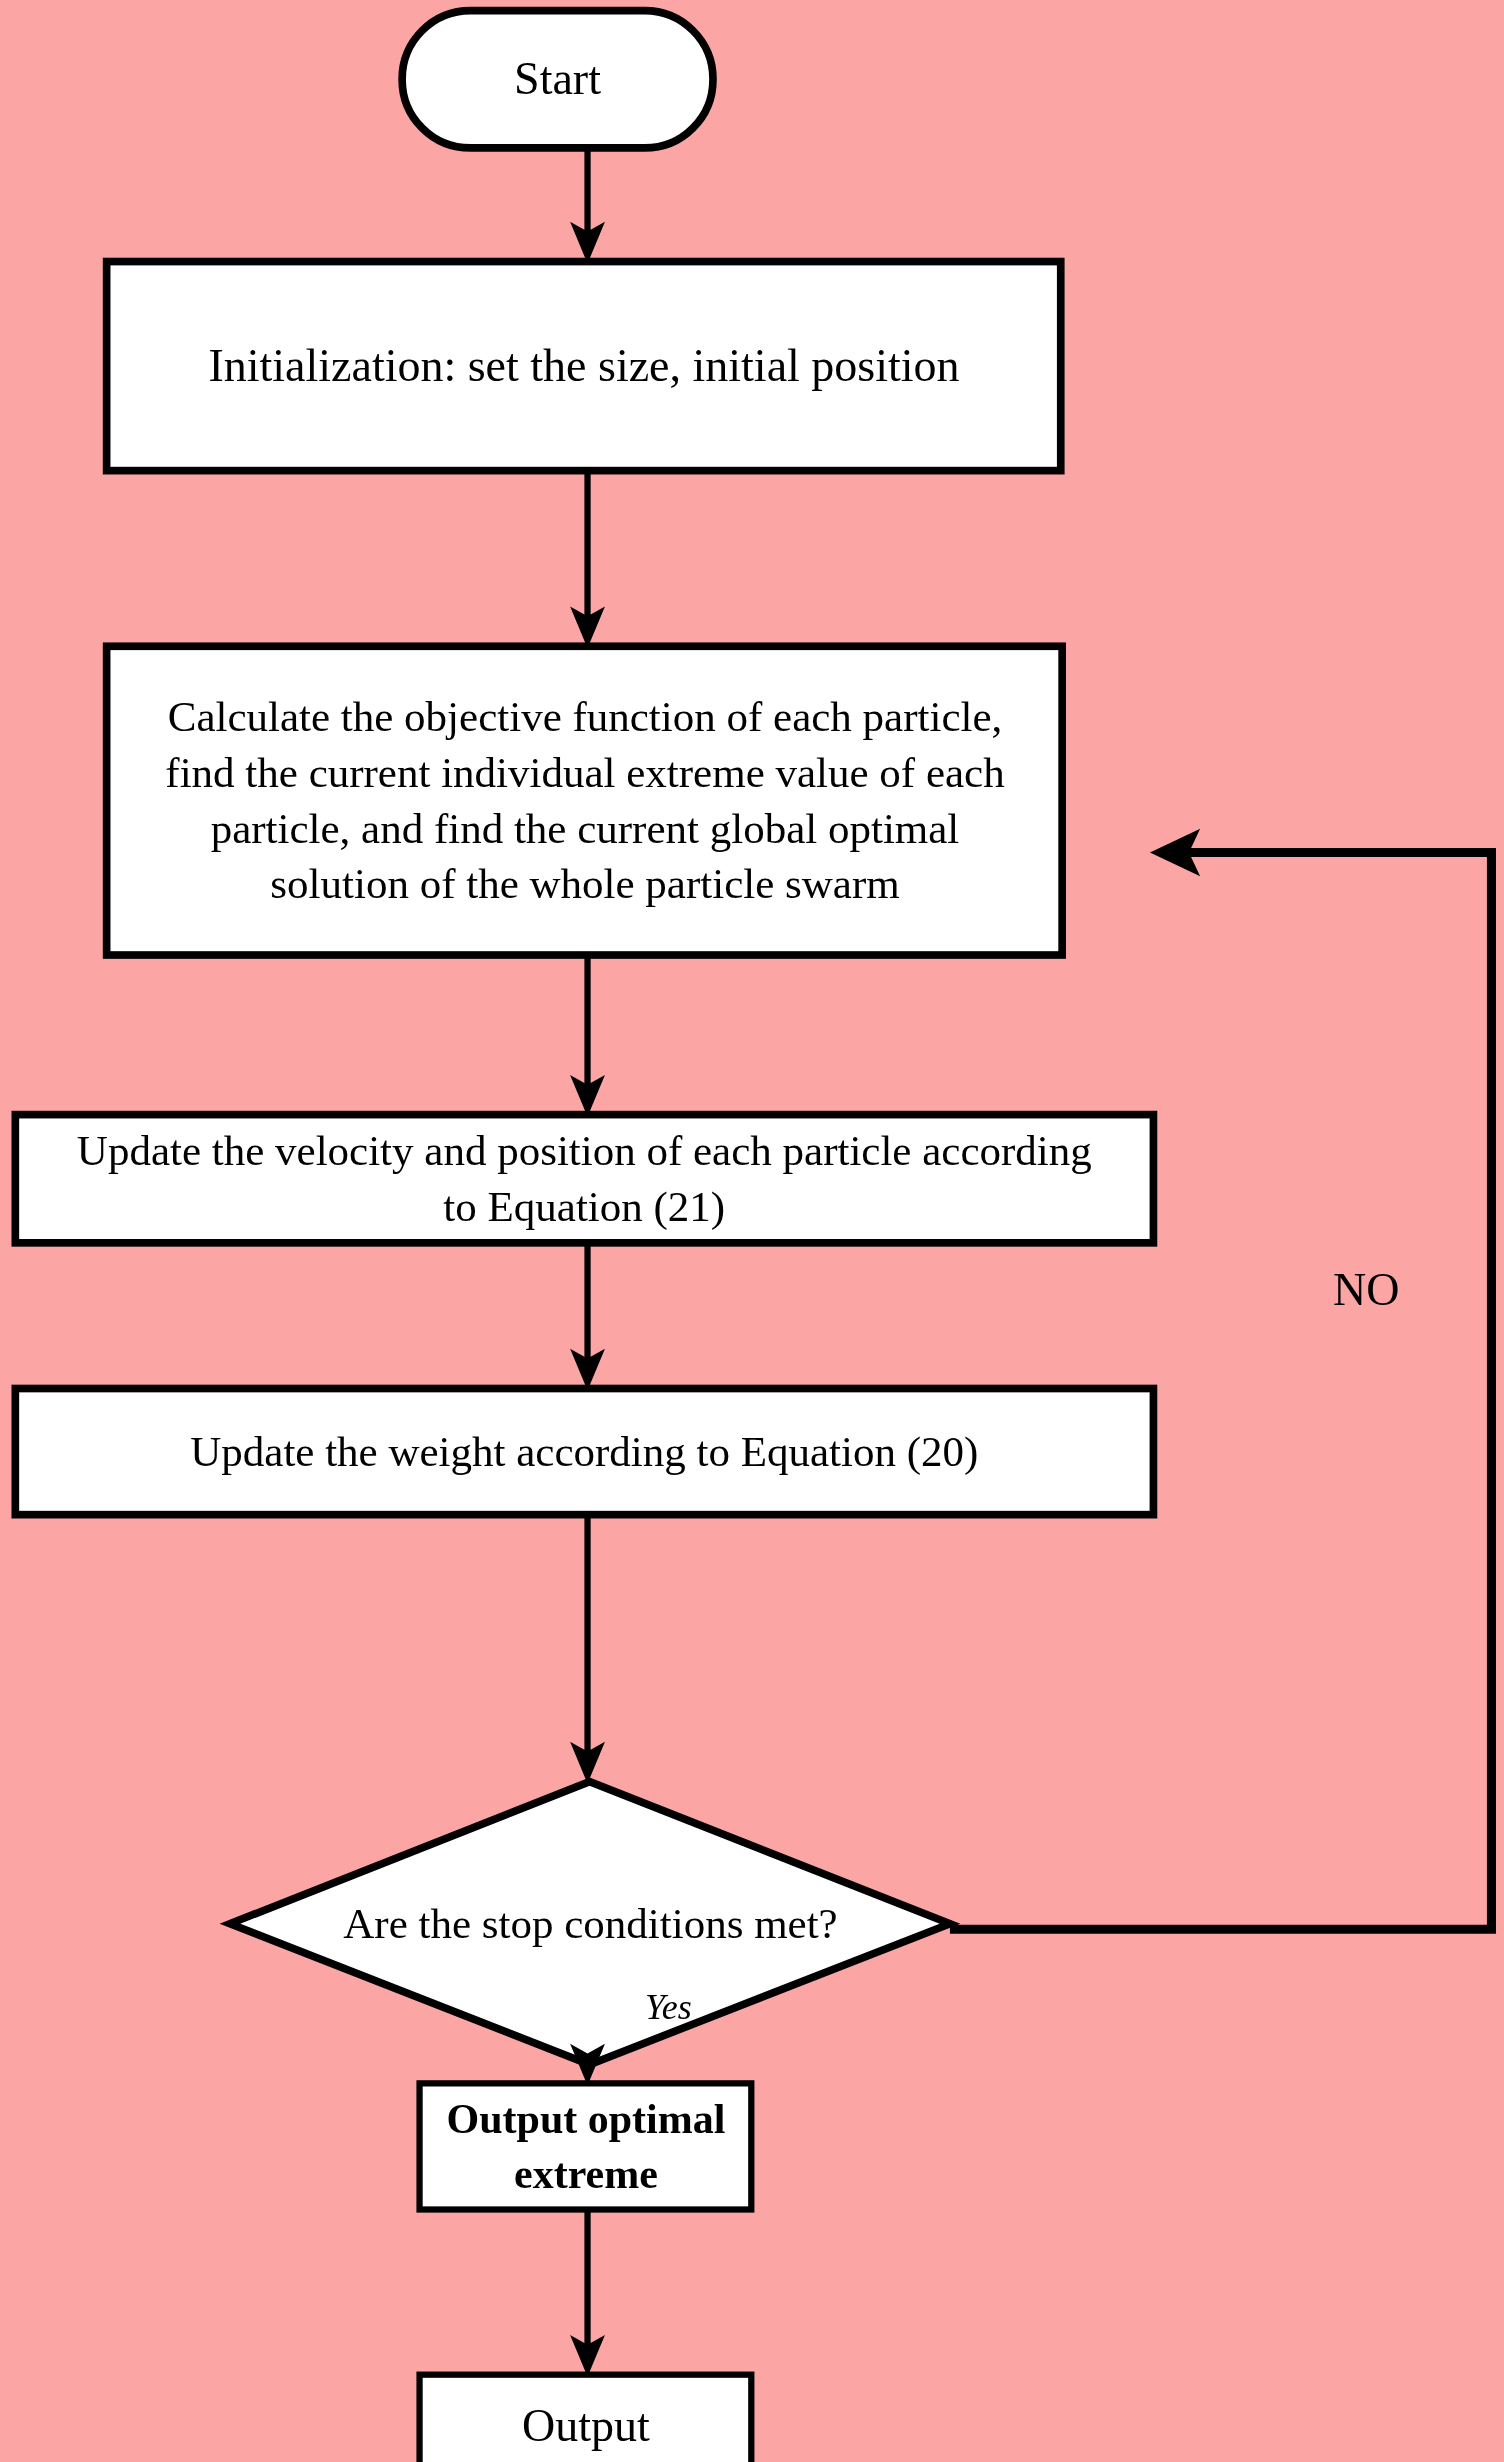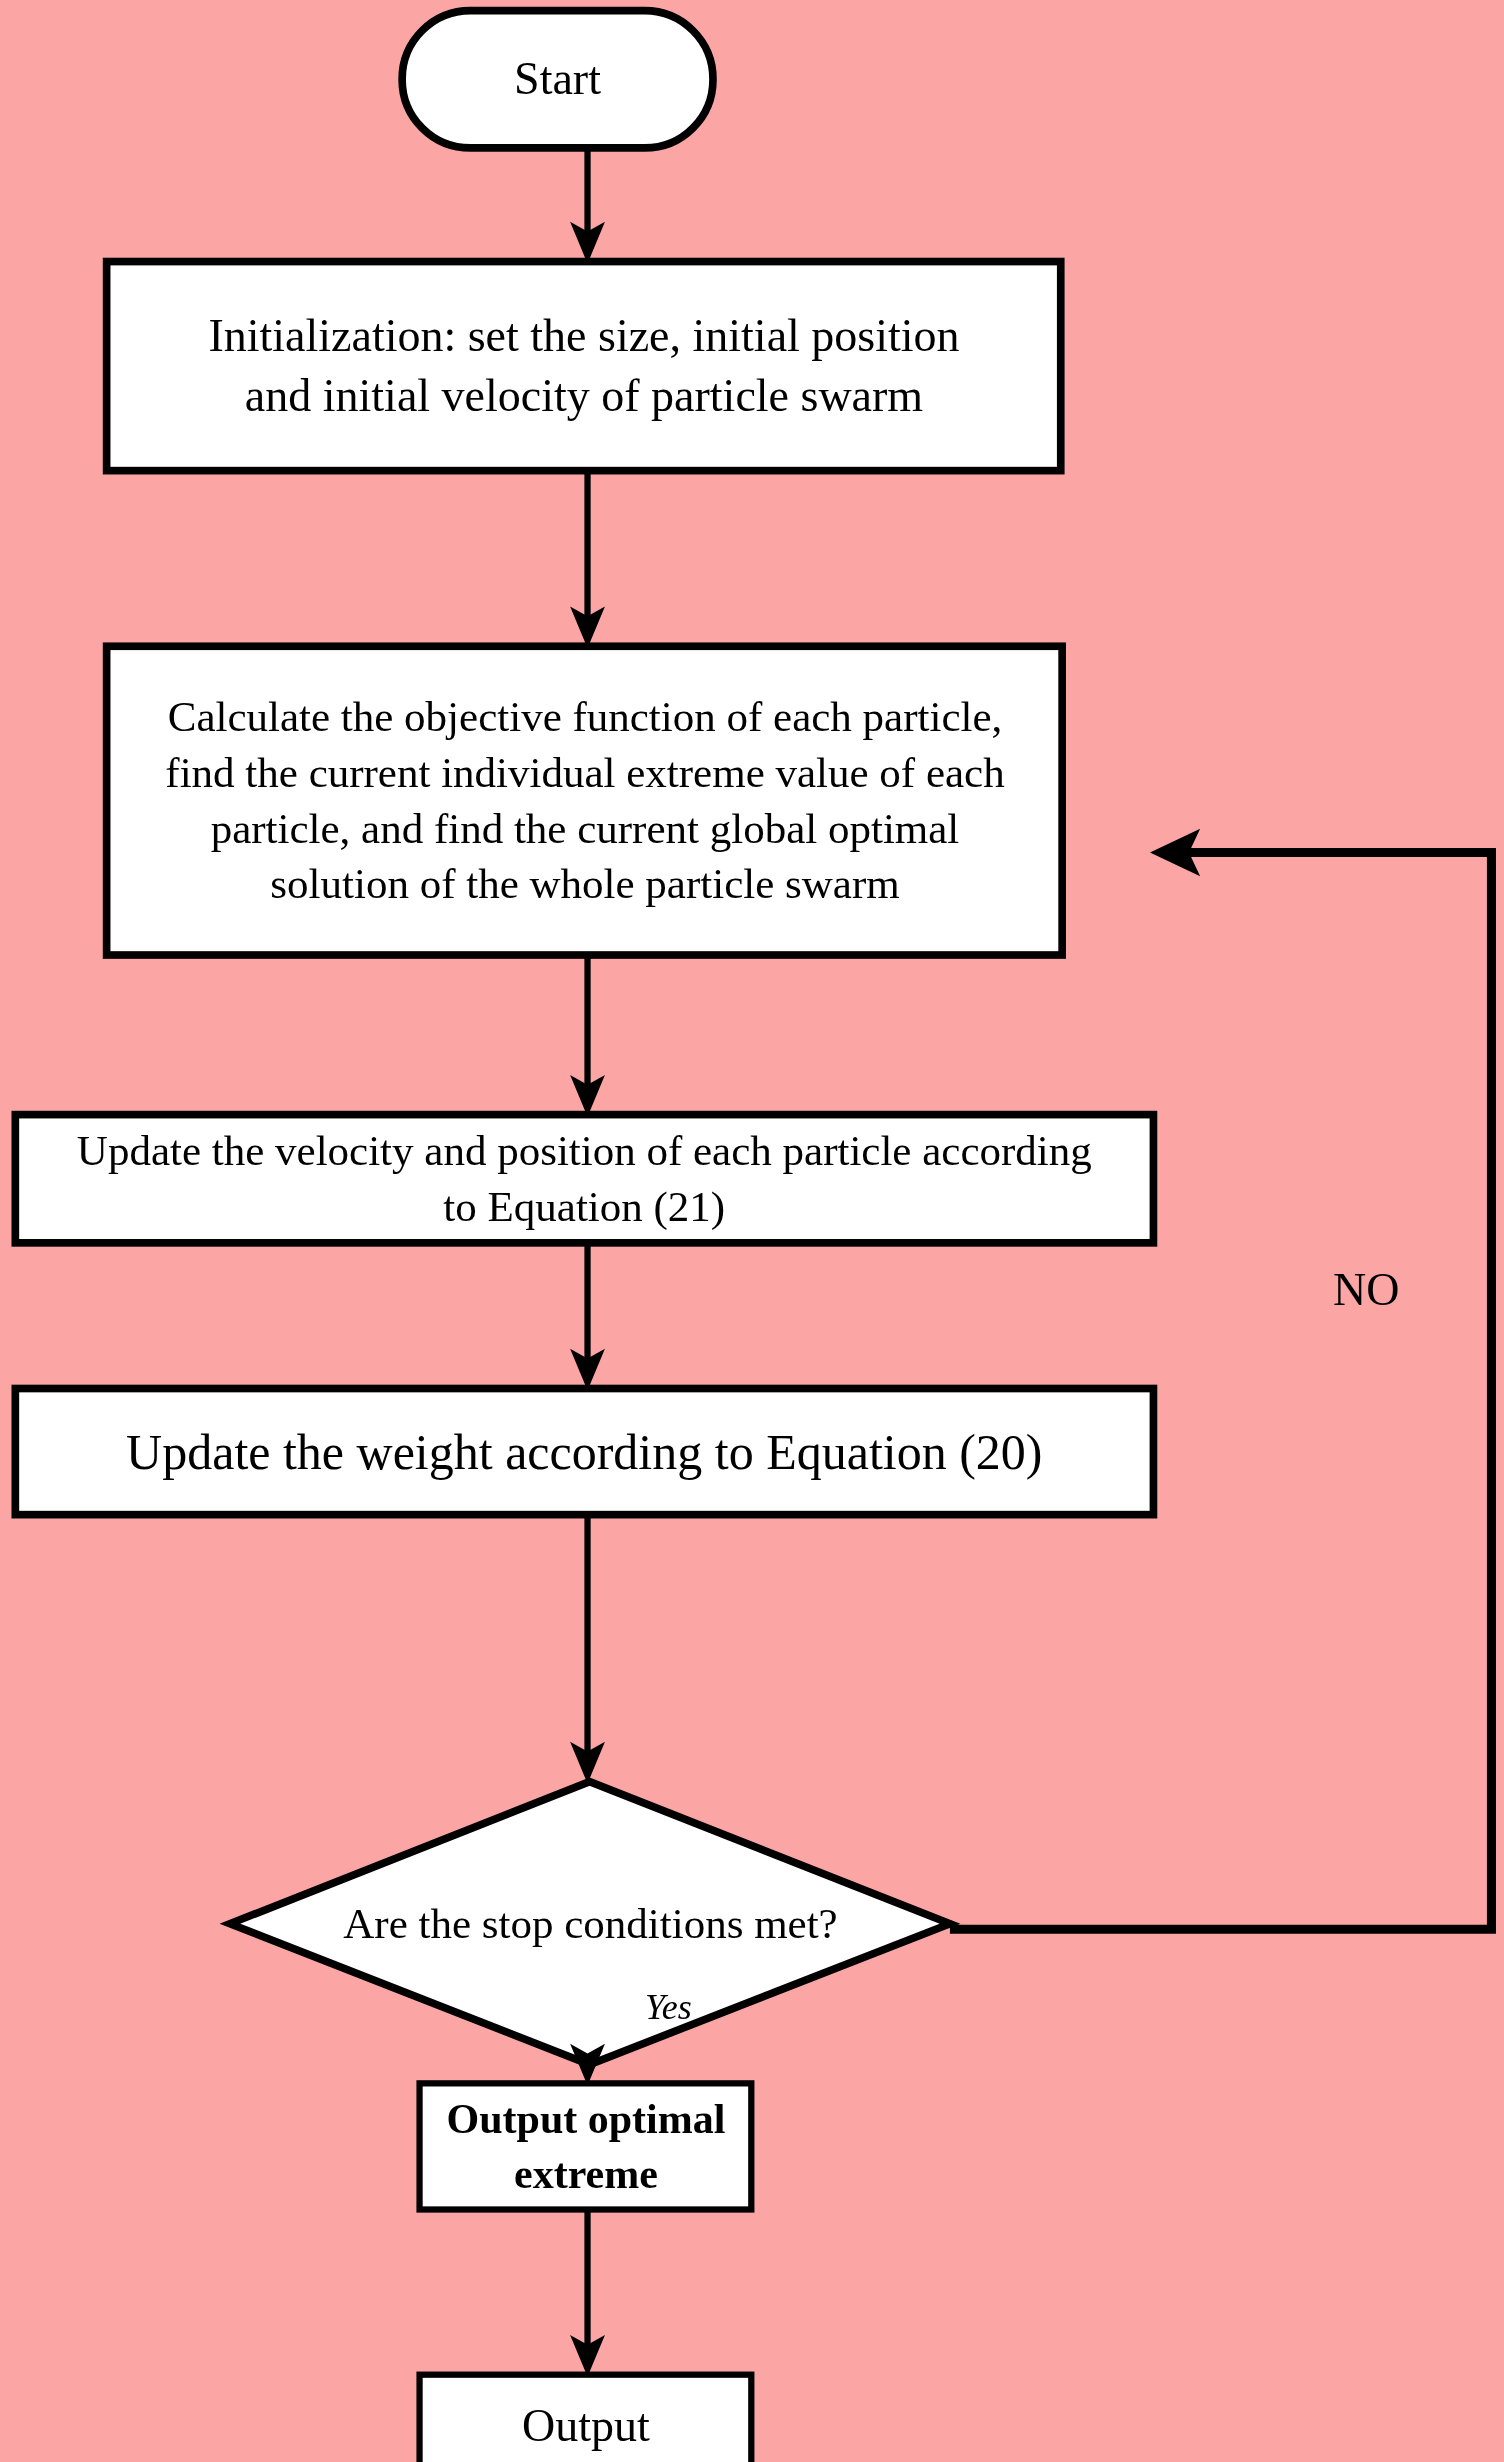--- a/index.html
+++ b/index.html
@@ -61,21 +61,21 @@
     color: #000000;
     font-family: "Liberation Serif", "DejaVu Serif", serif;
     white-space: nowrap;
   }
 
   
   #lbl-start   { left: 402px;  top: 10.5px;   width: 311px;  height: 137px; font-size: 46px; }
   #lbl-init    { left: 107px;  top: 261px;  width: 954px; height: 209px; font-size: 46px; padding: 0 18px; }
   #lbl-calc    { left: 107px;  top: 646px;  width: 956px; height: 309px; font-size: 43px; padding: 0 21px; }
   #lbl-updvel  { left: 15.3px;   top: 1115px; width: 1138px; height: 128px; font-size: 43px; padding: 0 15.3px; }
-  #lbl-updw    { left: 15.3px;   top: 1389px; width: 1138px; height: 126px; font-size: 50px; padding: 0 15.3px; justify-content: center; }
+  #lbl-updw    { left: 15.3px;   top: 1389px; width: 1138px; height: 126px; font-size: 43px; padding: 0 15.3px; justify-content: center; }
   #lbl-decide  { left: 230px;  top: 1882px; width: 721px; height: 84px; font-size: 43px; }
   #lbl-output  { left: 420px;  top: 2084px; width: 332px;  height: 126px; font-size: 42px; padding: 0 7px; font-weight: bold; }
   #lbl-finish  { left: 420px;  top: 2375px; width: 332px;  height: 101px; font-size: 46px; }
 
   #lbl-no      { left: 1333px; top: 1263px; font-size: 46px; }
   #lbl-yes     { left: 645px;  top: 1986px; font-size: 36px; font-style: italic; }
 </style>
 </head>
 <body>
 
@@ -125,21 +125,20 @@
     <polygon class="arrow-head" points="843,3410 818,3350 843,3364 868,3350"></polygon>
   </svg>
 
   <div class="node-label" id="lbl-start">
     <span>Start</span>
   </div>
 
   <div class="node-label" id="lbl-init">
     <span>
       <span>Initialization: set the size, initial position</span><br>
-      <span>and initial velocity of particle swarm</span>
     </span>
   </div>
 
   <div class="node-label" id="lbl-calc">
     <span>
       <span>Calculate the objective function of each particle,</span><br>
       <span>find the current individual extreme value of each</span><br>
       <span>particle, and find the current global optimal</span><br>
       <span>solution of the whole particle swarm</span>
     </span>

